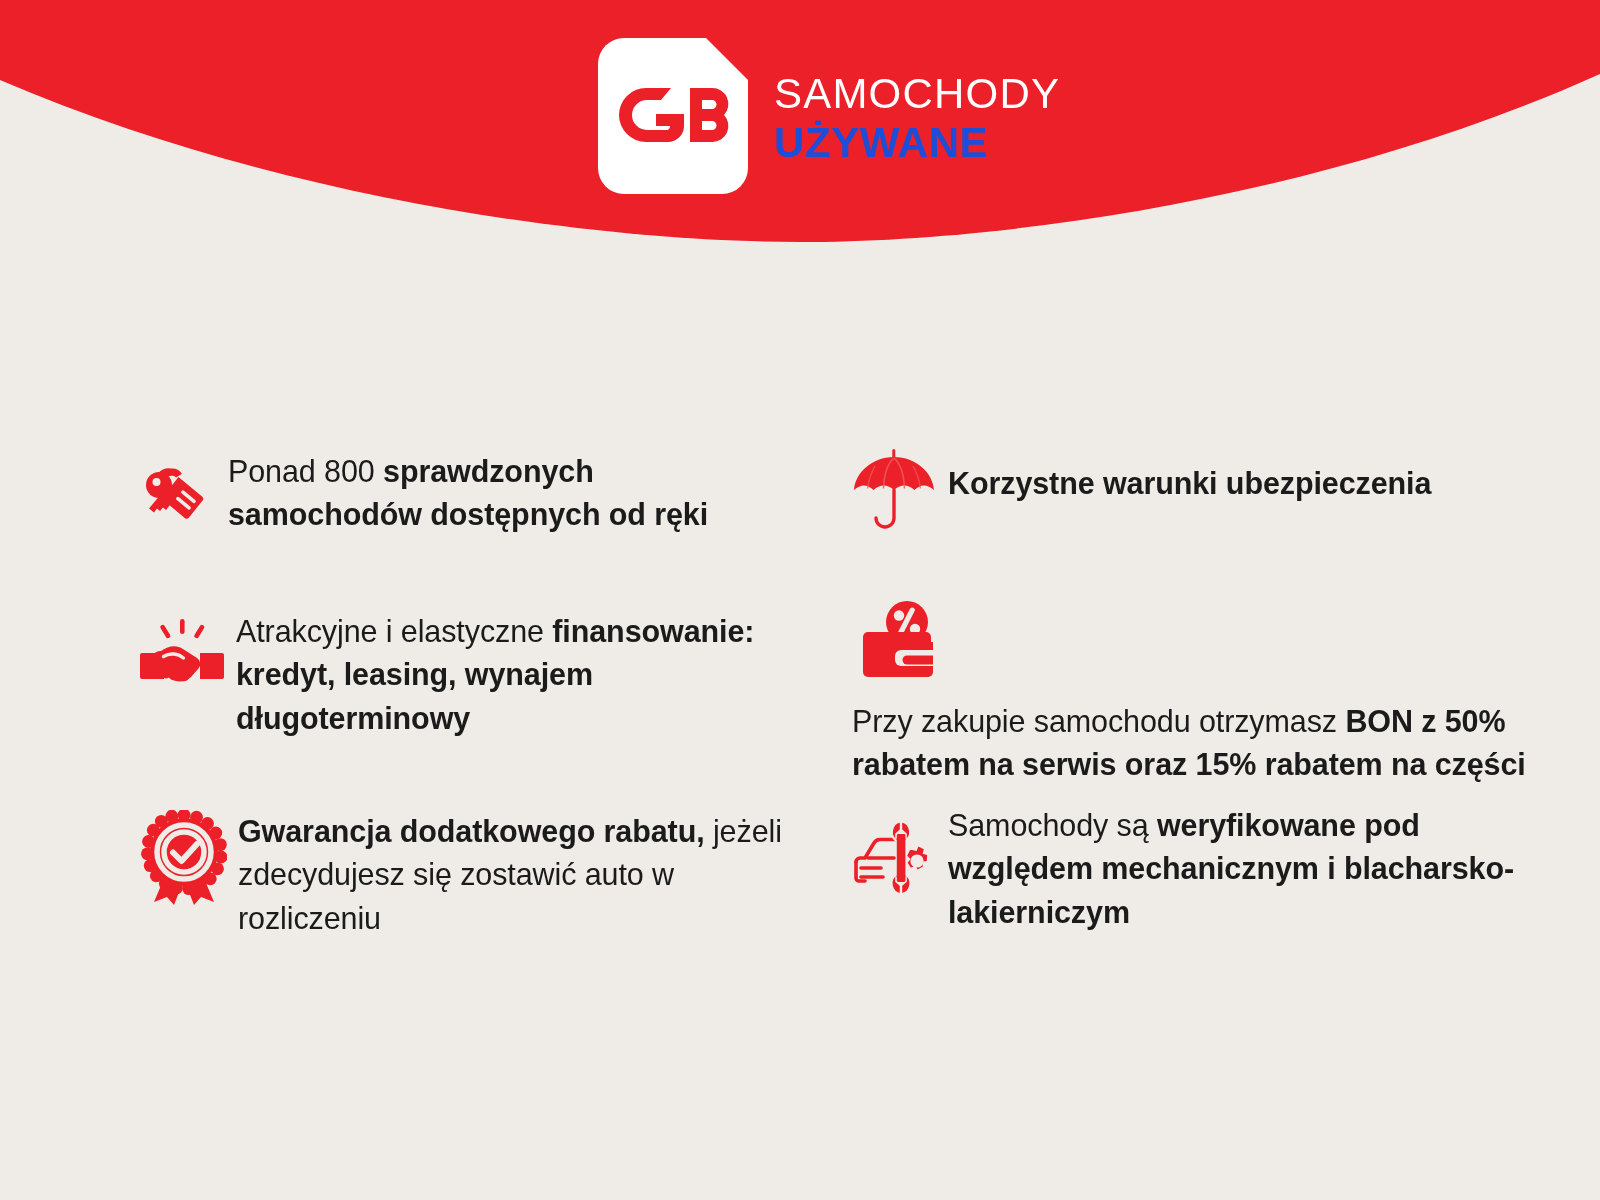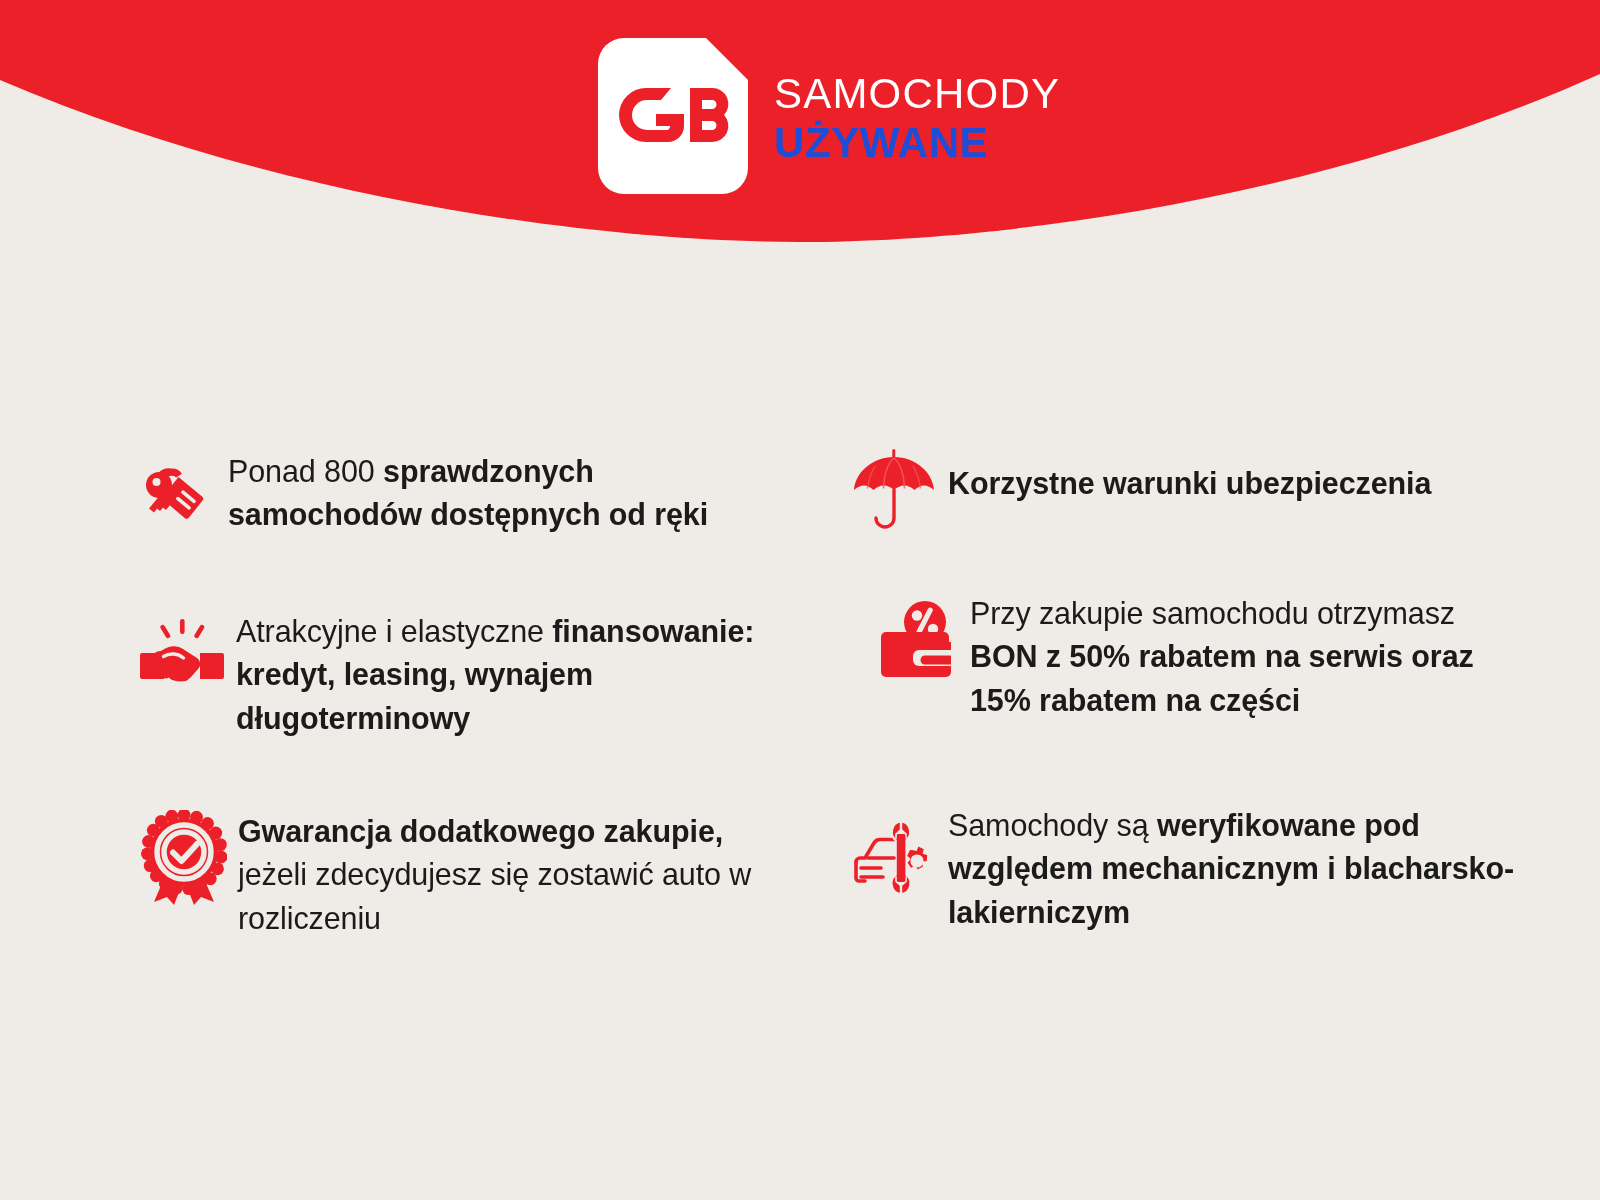--- a/index.html
+++ b/index.html
@@ -111,21 +111,21 @@
   }
   .benefit-text b { font-weight:700; }
 
   
   #item-keys       { top:18px;  left:0; }
   #item-handshake  { top:178px; left:8px; }
   #item-rosette    { top:378px; left:10px; }
 
   
   #item-umbrella   { top:10px;  left:0; }
-  #item-wallet     { top:160px; left:22px; }
+  #item-wallet     { top:160px; left:4px;flex-direction:column; }
   #item-car        { top:372px; left:0px; }
 
   #item-umbrella .benefit-text { padding-top:22px; }
 </style>
 </head>
 <body>
 
 <div id="header-band">
   <svg id="header-curve" viewBox="0 0 1600 260" preserveAspectRatio="none">
     <path d="M0,0 L1600,0 L1600,74 C1320,200 1000,242 800,242 C600,242 280,200 0,80 Z" fill="#ec2029"></path>
@@ -238,21 +238,21 @@
               <circle cx="30.8" cy="6.2" r="6.4"></circle>
             </g>
 
             <circle cx="43" cy="42" r="27" fill="none" stroke="#efece7" stroke-width="5.5"></circle>
             <circle cx="43" cy="42" r="20" fill="none" stroke="#efece7" stroke-width="5.5"></circle>
 
             <path d="M32,42.5 L40.5,51 L56,34" fill="none" stroke="#efece7" stroke-width="6" stroke-linecap="round" stroke-linejoin="round"></path>
           </g>
         </svg>
       </div>
-      <div class="benefit-text"><b>Gwarancja dodatkowego zakupie,</b> jeżeli zdecydujesz się zostawić auto w rozliczeniu</div>
+      <div class="benefit-text"><b>Gwarancja dodatkowego rabatu,</b> jeżeli zdecydujesz się zostawić auto w rozliczeniu</div>
     </div>
   </div>
 
   <div id="column-right" class="benefit-column">
 
     <div id="item-umbrella" class="benefit-item">
       <div class="benefit-icon">
         <svg width="86" height="92" viewBox="0 0 86 92">
           <g fill="#ec2029">
 

